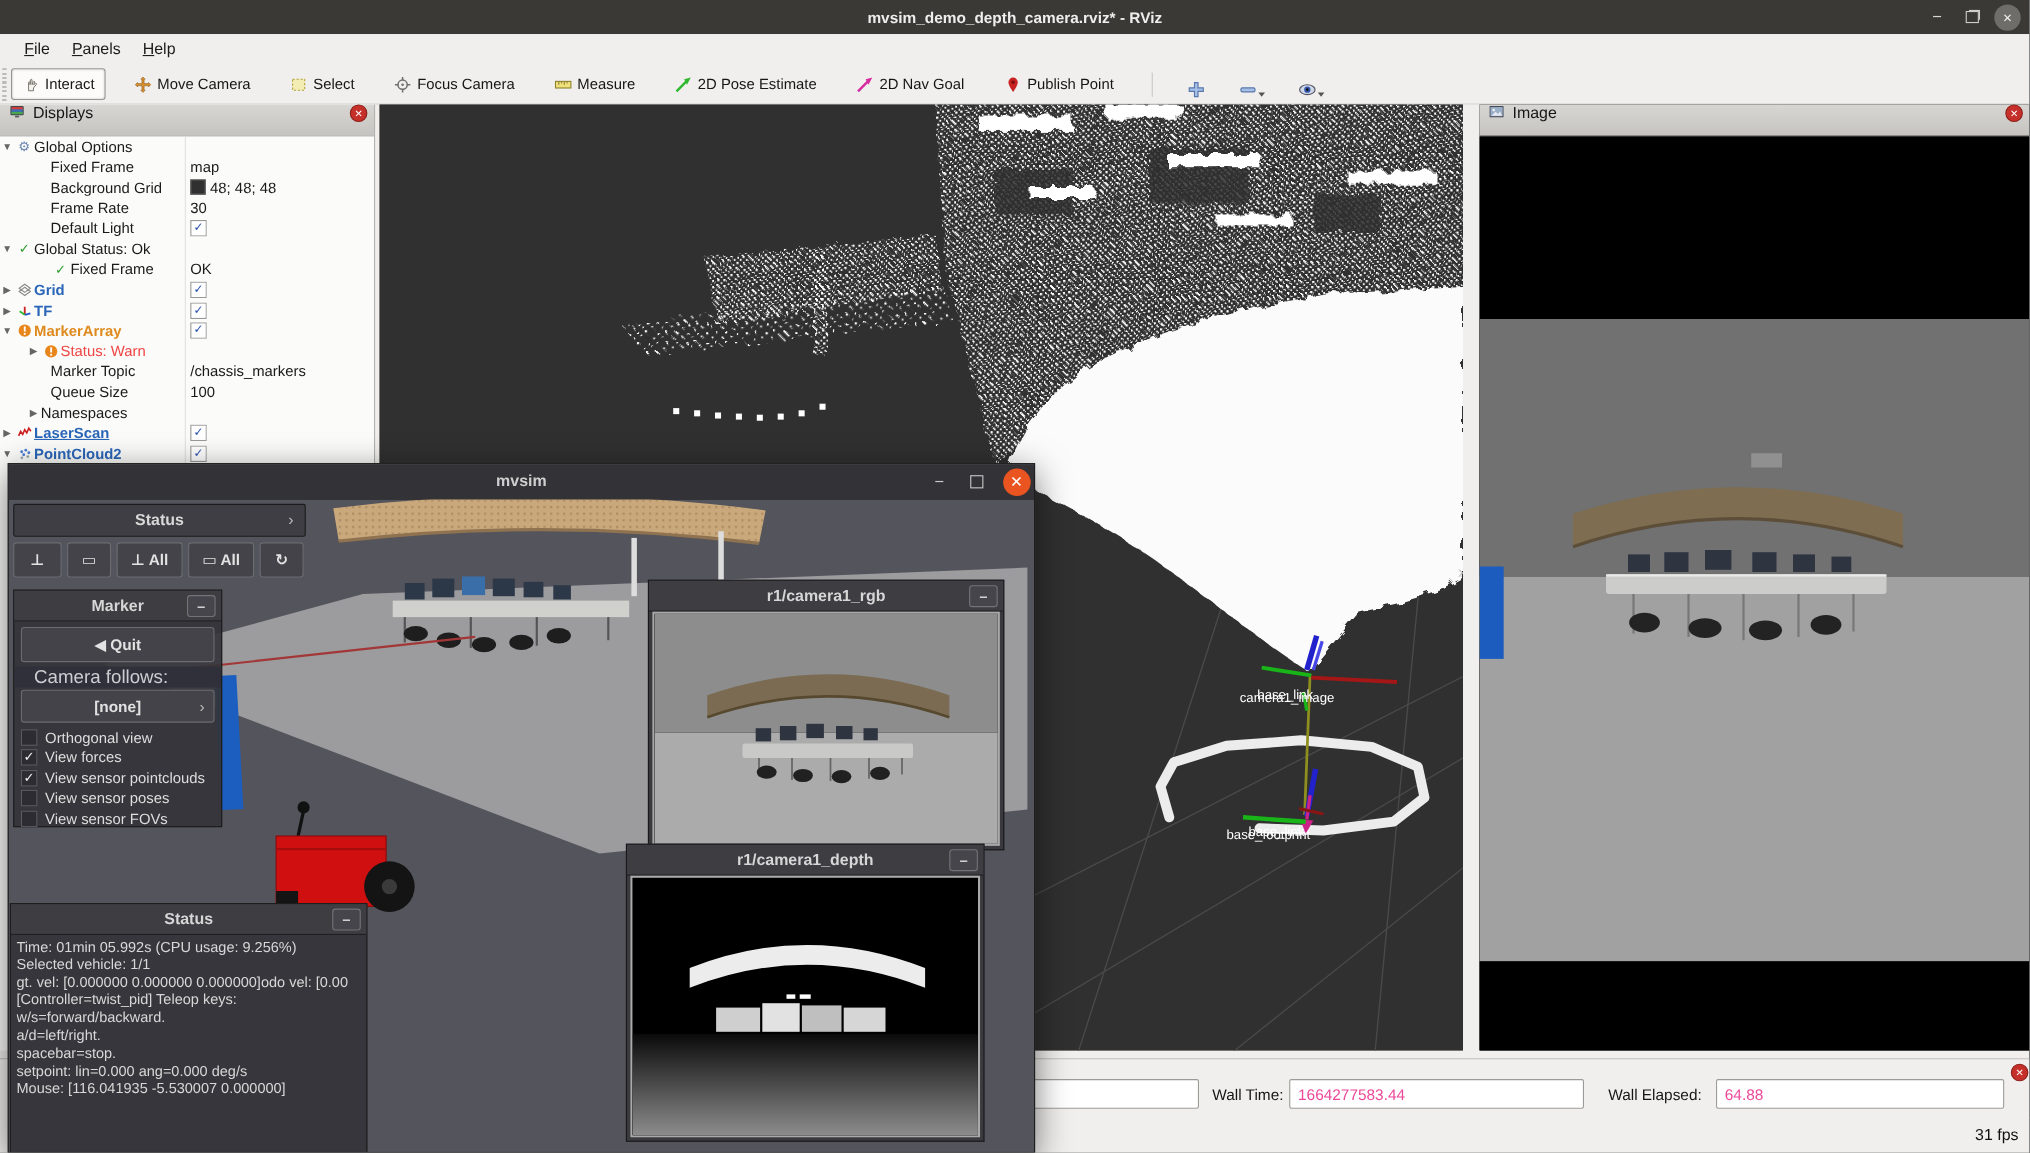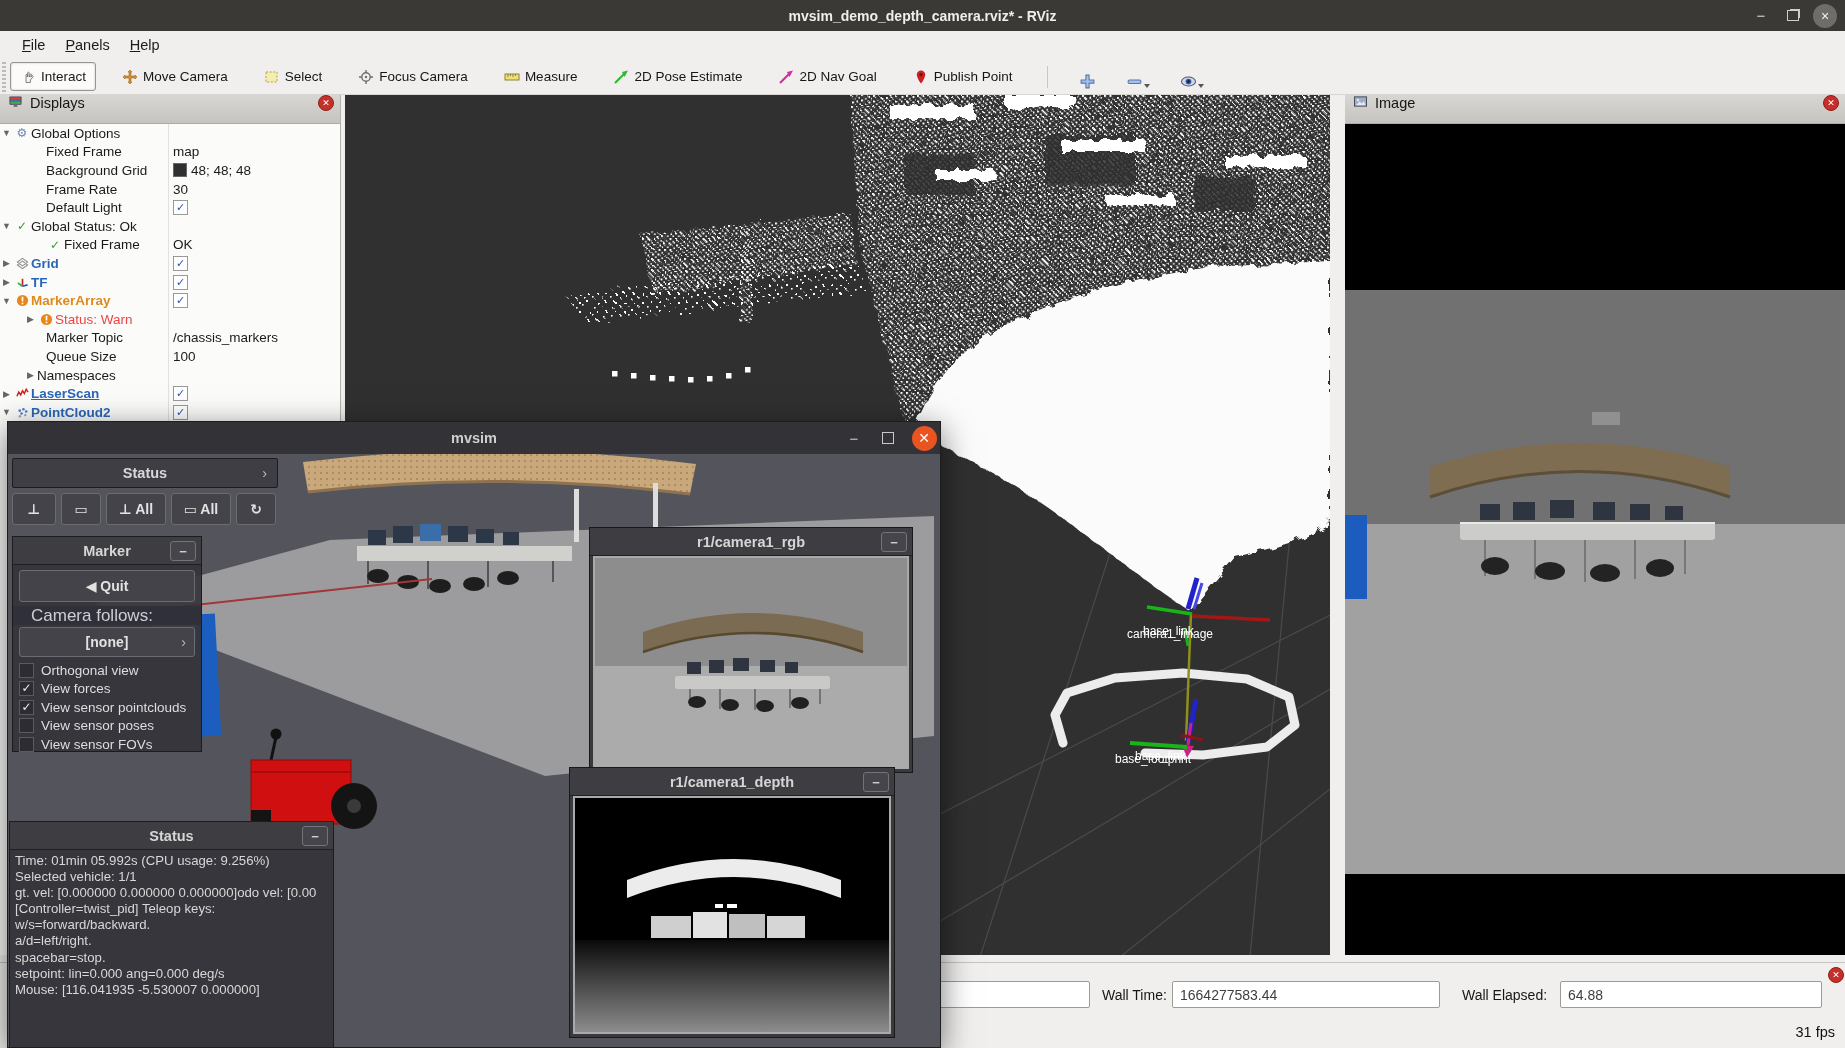--- a/index.html
+++ b/index.html
@@ -50,21 +50,21 @@
   .swatch{width:12px;height:12px;border:1px solid #666;margin-right:4px;}
   
   #viewport{left:345px;top:95px;width:985px;height:860px;background:#303030;}
   #collapse-arrow{left:1325px;top:510px;color:#c9c9c9;font-size:17px;z-index:5;}
   
   #image-panel{left:1345px;top:95px;width:500px;height:860px;background:#000;}
   
   #time-panel{left:0;top:962px;width:1845px;height:54px;background:#f1efed;border-top:1px solid #c6c4c1;}
   .tp-label{position:absolute;top:981px;height:27px;display:flex;align-items:center;font-size:14px;color:#161616;}
   .tp-field{position:absolute;top:981px;height:27px;background:#fff;border:1px solid #9d9b98;border-radius:2px;
-      display:flex;align-items:center;padding:10px 7px;font-size:14px;color:#404040;box-sizing:border-box;}
+      display:flex;align-items:center;padding:10px 7px;font-size:14px;color:#ec4899;box-sizing:border-box;}
   #tp-detach{left:1828px;top:967px;}
   #statusbar{left:0;top:1016px;width:1845px;height:32px;background:#f0efed;display:flex;align-items:center;justify-content:flex-end;padding-right:10px;box-sizing:border-box;font-size:14.5px;color:#111;}
   
   #mvsim{left:7px;top:421px;width:934px;height:627px;background:#54545c;border:1px solid #1e1e1e;box-sizing:border-box;
       box-shadow:0 8px 30px rgba(0,0,0,.55);z-index:50;overflow:hidden;}
   #mv-titlebar{position:absolute;left:0;top:0;width:100%;height:32px;background:#333337;border-bottom:1px solid #222;
       display:flex;align-items:center;}
   #mv-title{flex:1;text-align:center;color:#cfcfcf;font-weight:bold;font-size:14.5px;}
   .mvwc{position:absolute;top:0;height:32px;display:flex;align-items:center;justify-content:center;color:#c9c9c9;}
   #mvwc-min{left:832px;width:28px;font-size:15px;}

